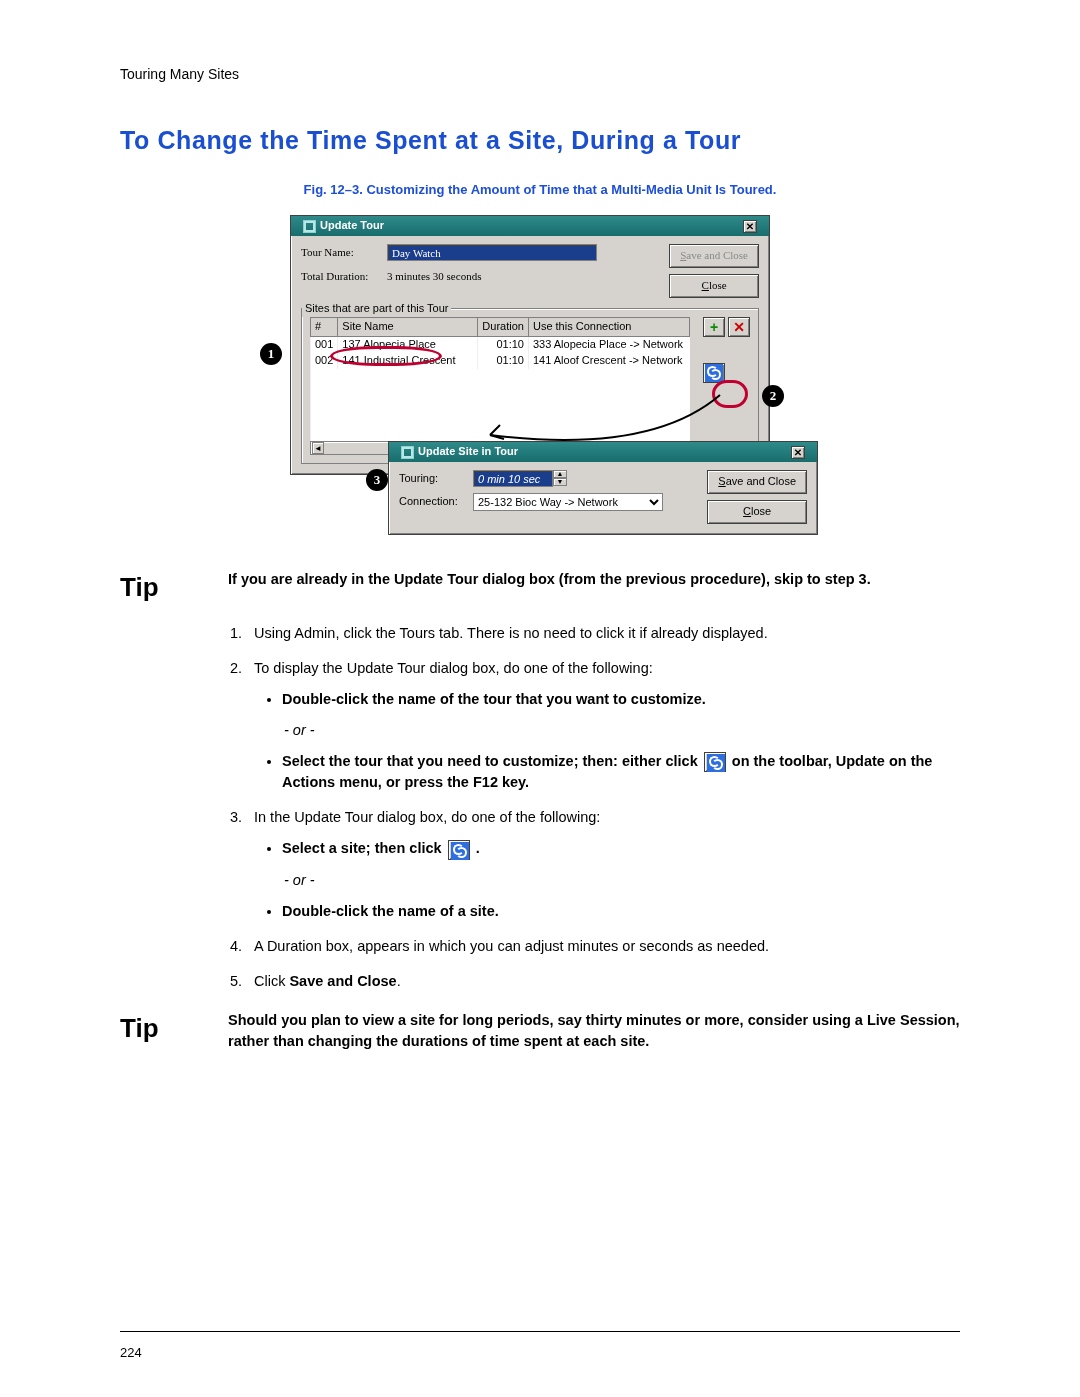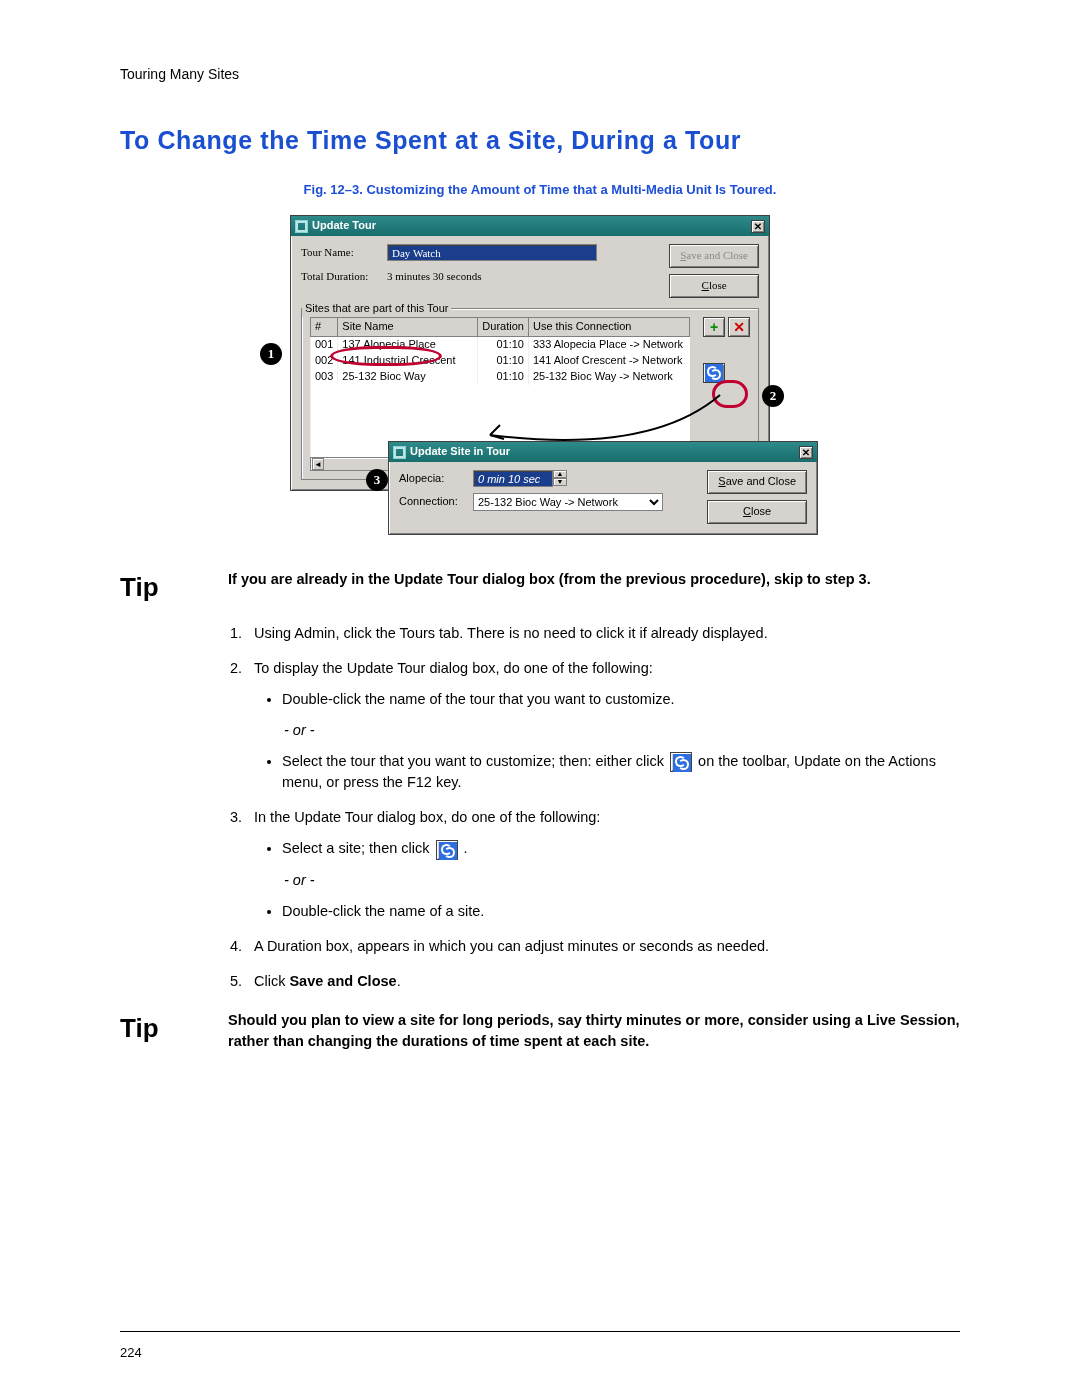--- a/index.html
+++ b/index.html
@@ -48,21 +48,21 @@
     background: #d6d3ce;
     border: 1px solid #404040;
     box-shadow: inset 1px 1px 0 #fff, inset -1px -1px 0 #808080;
     font-family: "MS Sans Serif", Tahoma, sans-serif;
     font-size: 11px;
   }
   .titlebar {
     background: linear-gradient(#2f8a8a, #186c6c);
     color: #fff;
     font-weight: bold;
-    padding: 2px 4px;
+    padding: 2px 12px;
     display: flex;
     align-items: center;
     justify-content: space-between;
   }
   .titlebar .tleft { display: flex; align-items: center; gap: 4px; }
   .x-btn {
     width: 14px; height: 13px;
     background: #d6d3ce;
     border: 1px solid #404040;
     box-shadow: inset 1px 1px 0 #fff, inset -1px -1px 0 #808080;
@@ -180,20 +180,21 @@
   .tip-text{ font-weight:bold; font-size:14.5px; }
   ol.steps{
     margin:16px 0 0 100px;
     padding-left:26px;
   }
   ol.steps > li{ margin-bottom:14px; padding-left:8px;}
   ul.sub{
     list-style: disc;
     margin:10px 0 0 28px;
     padding:0;
+    font-weight:bold;
   }
   ul.sub > li{ margin-bottom:10px; }
   em.or{ display:block; margin:8px 0 8px 30px; font-style:italic;}
   .inline-icon{
     display:inline-block;width:22px;height:20px;vertical-align:middle;
     background:#d6d3ce;border:1px solid #404040;
     box-shadow: inset 1px 1px 0 #fff, inset -1px -1px 0 #808080;
     position:relative; margin:0 2px;
   }
   .inline-icon .refresh{position:absolute;top:1px;left:2px;}
@@ -261,26 +262,20 @@
                   <td>001</td>
                   <td>137 Alopecia Place</td>
                   <td style="text-align:right;">01:10</td>
                   <td>333 Alopecia Place -&gt; Network</td>
                 </tr>
                 <tr>
                   <td>002</td>
                   <td>141 Industrial Crescent</td>
                   <td style="text-align:right;">01:10</td>
                   <td>141 Aloof Crescent -&gt; Network</td>
-                </tr>
-                <tr>
-                  <td>003</td>
-                  <td>25-132 Bioc Way</td>
-                  <td style="text-align:right;">01:10</td>
-                  <td>25-132 Bioc Way -&gt; Network</td>
                 </tr>
                 <tr>
                       <td colspan="4" style="height:72px;background:#fff;"></td>
                     </tr>
               </tbody>
                 </table>
               <div class="scrolltrack" style="width:380px;">
                 <span style="position:absolute;left:1px;top:0;width:12px;height:12px;border:1px solid #808080;background:#d6d3ce;box-shadow:inset 1px 1px 0 #fff;text-align:center;font-size:8px;">◄</span>
                 <span style="position:absolute;right:1px;top:0;width:12px;height:12px;border:1px solid #808080;background:#d6d3ce;box-shadow:inset 1px 1px 0 #fff;text-align:center;font-size:8px;">►</span>
               </div>
@@ -321,21 +316,21 @@
       <div class="titlebar">
         <span class="tleft">
           <span class="title-icon"></span>
           <span>Update Site in Tour</span>
         </span>
         <span class="x-btn">✕</span>
       </div>
       <div class="dlg-body" style="display:flex;gap:14px;align-items:flex-start;">
         <div style="flex:1;">
           <div class="row">
-            <span class="lbl" style="width:68px;">Alopecia:</span>
+            <span class="lbl" style="width:68px;">Touring:</span>
             <span class="spin">
               <span class="field selected" style="width:80px;font-style:italic;">0 min 10 sec</span>
               <span class="ud">
                   <span>▲</span>
                   <span>▼</span>
                 </span>
             </span>
           </div>
           <div class="row">
             <span class="lbl" style="width:68px;">Connection:</span>
@@ -360,21 +355,21 @@
   <ol class="steps">
     <li>Using Admin, click the Tours tab. There is no need to click it if already displayed.</li>
     <li>
       <span>To display the Update Tour dialog box, do one of the following:</span>
       <ul class="sub">
         <li>Double-click the name of the tour that you want to customize.</li>
       </ul>
       <em class="or">- or -</em>
       <ul class="sub">
         <li>
-          <span>Select the tour that you want to customize; then: either click </span>
+          <span>Select the tour that you need to customize; then: either click </span>
           <span class="inline-icon"><span class="refresh"></span></span>
           <span> on the toolbar, Update on the Actions menu, or press the F12 key.</span>
         </li>
       </ul>
     </li>
     <li>
       <span>In the Update Tour dialog box, do one of the following:</span>
       <ul class="sub">
         <li>
           <span>Select a site; then click </span>

